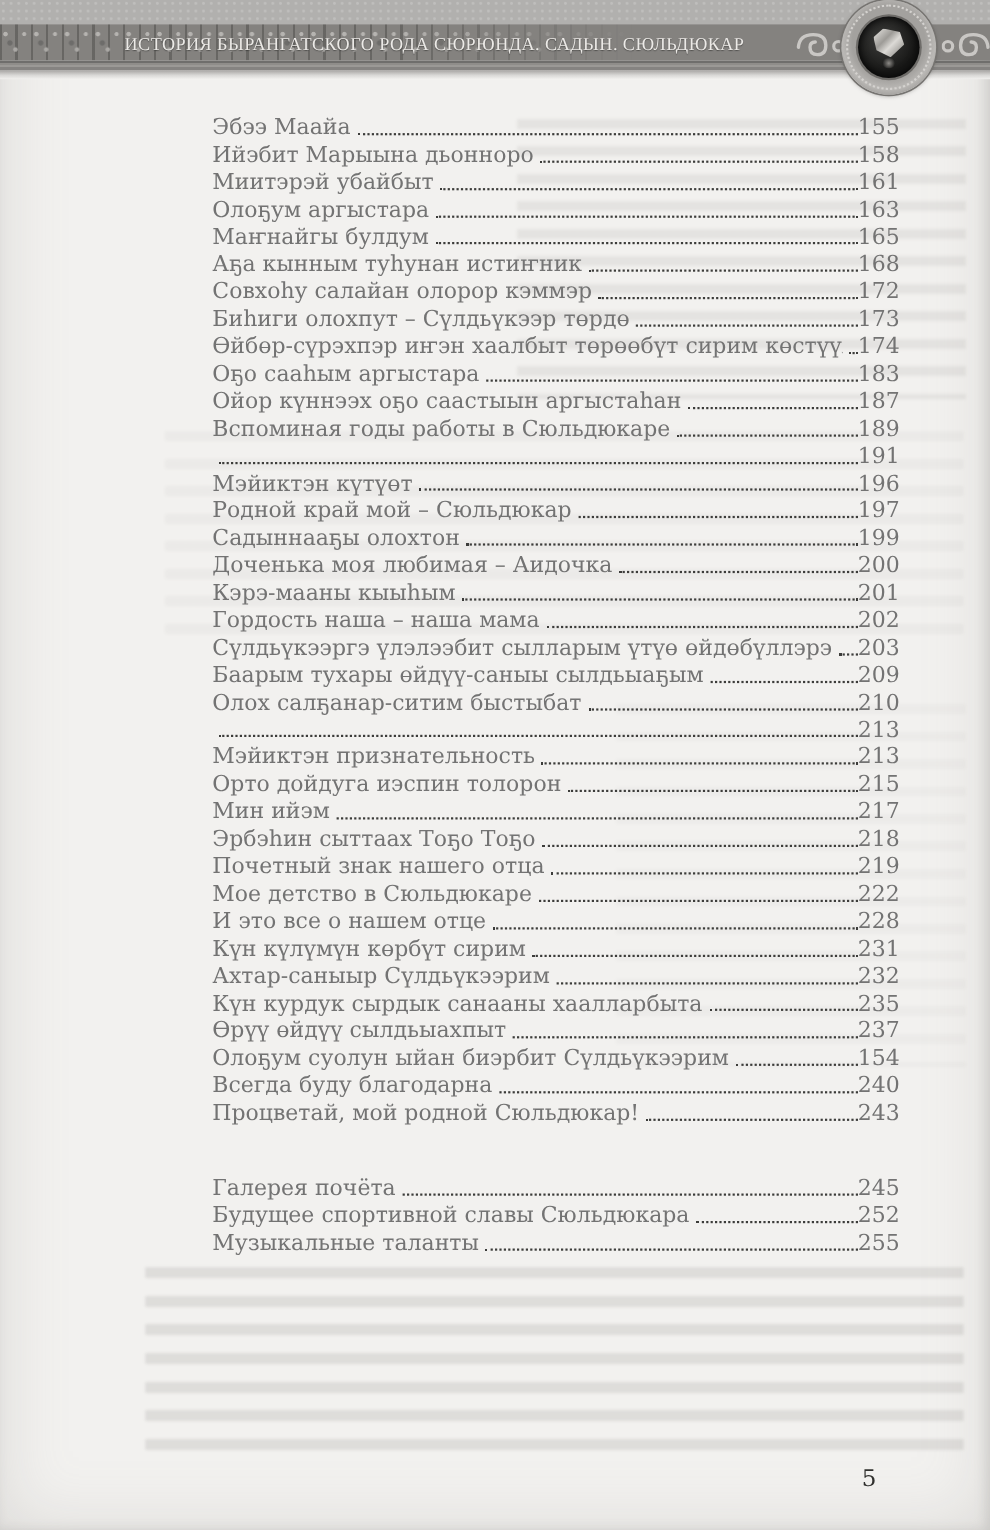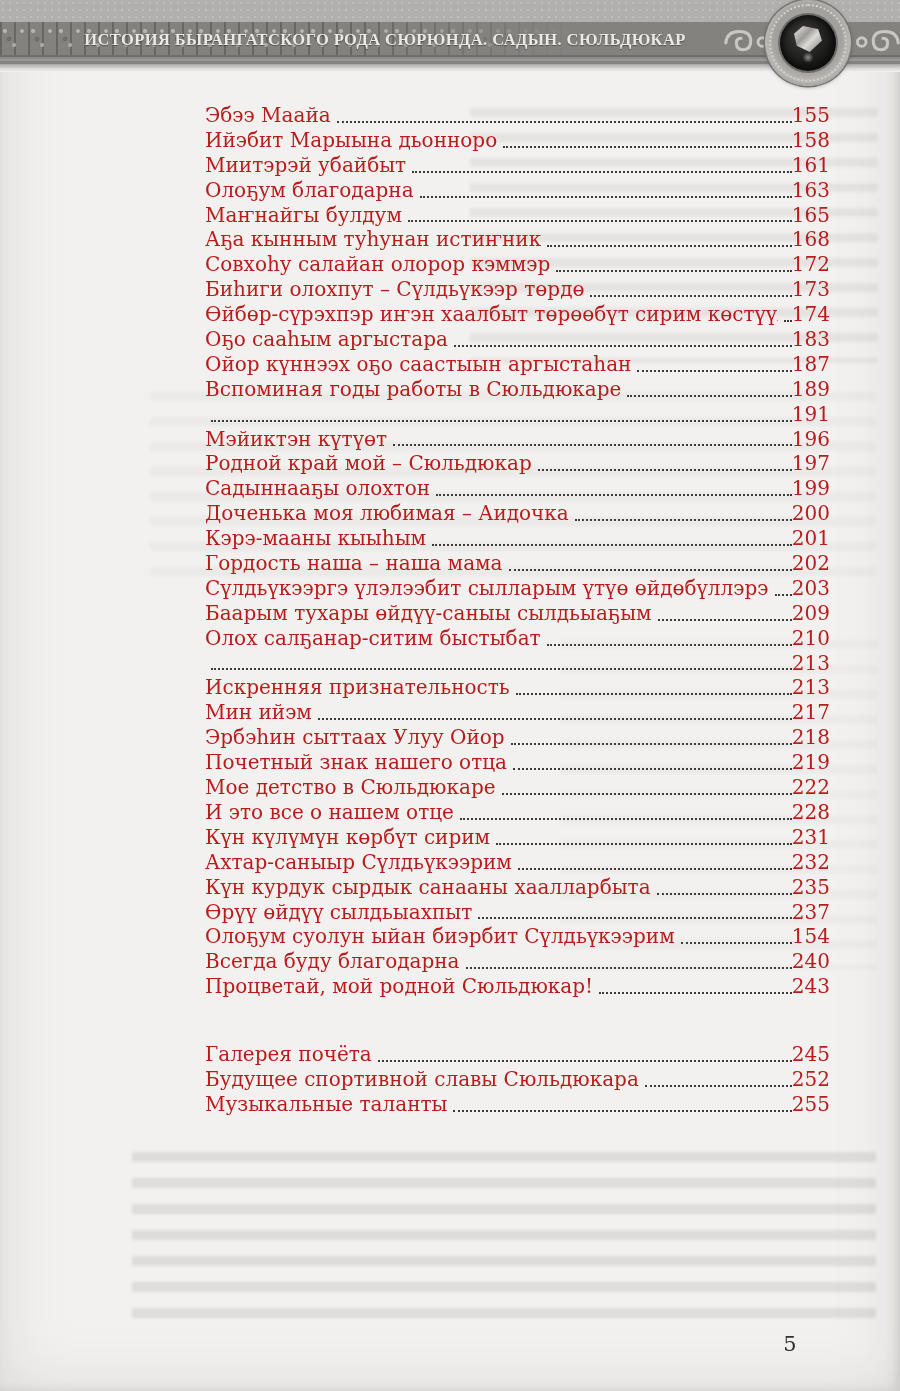--- a/index.html
+++ b/index.html
@@ -23,44 +23,44 @@
       repeating-linear-gradient(90deg, rgba(70,69,67,0.45) 0 2px, transparent 2px 14px);
     background-size:28px 33px,28px 33px,28px 33px,28px 33px,auto;
     -webkit-mask-image:linear-gradient(90deg,#000 0 62%,transparent 100%);
     mask-image:linear-gradient(90deg,#000 0 62%,transparent 100%);}
   .band-stripes{position:absolute;left:0;top:55px;width:900px;height:9px;
     background:repeating-linear-gradient(180deg,#6f6e6c 0 2px,#8f8d8a 2px 4px,#9b9996 4px 6px,#858381 6px 9px);}
   .band-fade{position:absolute;left:0;top:64px;width:900px;height:8px;
     background:linear-gradient(180deg,#a8a6a4 0,#d9d8d6 55%, #f2f1ef 100%);}
   .band-title{
     position:absolute;left:30px;top:30px;width:710px;text-align:center;
-    font-family:"Liberation Serif", serif;font-weight:bold;font-size:16.5px;
+    font-family:"Liberation Serif", serif;font-weight:normal;font-size:16.5px;
     letter-spacing:0.4px;color:#eceae7;white-space:nowrap;
-    text-shadow:0 1px 1px rgba(40,40,38,0.55);}
+    text-shadow:0 1px 1px rgba(40,40,38,0.55);padding-left:10px;}
   
   .scroll{position:absolute;top:26px;width:46px;height:32px;opacity:0.95;}
   .scroll-left{left:722px;}
   .scroll-right{left:856px;transform:scaleX(-1);}
   
   .emblem{position:absolute;left:765px;top:0;width:86px;height:86px;border-radius:50%;
     background:radial-gradient(circle at 50% 45%, #a3a19e 52%, #bab8b5 66%, #8b8986 86%, #7b7976 100%);
     box-shadow:0 0 0 1.5px #767471, 0 1px 4px rgba(60,60,58,0.5);z-index:5;}
   .emblem::before{content:"";position:absolute;inset:4px;border-radius:50%;
     border:2px dotted #d4d2cf;}
   .emblem-core{position:absolute;inset:15px;border-radius:50%;
     background:radial-gradient(circle at 42% 38%, #3d3d3b 0%, #171716 62%);
     box-shadow:inset 0 0 8px #000, 0 0 0 2px #6e6c69;}
   .crystal{position:absolute;left:14px;top:11px;width:28px;height:26px;
     background:linear-gradient(135deg,#eceae6 0%, #9d9b97 38%, #dcdad6 58%, #7b7975 100%);
     clip-path:polygon(32% 0, 86% 12%, 100% 56%, 56% 100%, 10% 76%, 0 30%);
     box-shadow:0 0 4px rgba(255,255,255,0.25);}
   .crystal-glint{position:absolute;left:22px;top:38px;width:12px;height:9px;border-radius:40%;
     background:radial-gradient(circle,#8d8b87 0%, transparent 75%);}
   
-  .toc{position:absolute;left:205px;top:103px;width:625px;color:#b91c1c;}
+  .toc{position:absolute;left:193px;top:103px;width:625px;color:#737373;}
   .toc-group{margin:0;}
   .toc-group+.toc-group{margin-top:43px;}
   .toc-row{display:flex;align-items:baseline;line-height:24.9px;height:24.9px;
     font-size:20px;white-space:nowrap;}
   .toc-title{flex:0 1 auto;overflow:hidden;}
   .toc-dots{flex:1 1 8px;min-width:8px;align-self:flex-end;height:0;
     border-bottom:2.4px dotted #3c3c3a;margin:0 0 5px 6px;}
   .toc-page{flex:0 0 auto;text-align:left;}
   
   .ghost{position:absolute;filter:blur(1.6px);pointer-events:none;
@@ -123,21 +123,21 @@
           <span class="toc-title">Ийэбит Марыына дьонноро</span>
           <span class="toc-dots"></span>
           <span class="toc-page">158</span>
         </div>
         <div class="toc-row">
           <span class="toc-title">Миитэрэй убайбыт</span>
           <span class="toc-dots"></span>
           <span class="toc-page">161</span>
         </div>
         <div class="toc-row">
-          <span class="toc-title">Олоҕум благодарна</span>
+          <span class="toc-title">Олоҕум аргыстара</span>
           <span class="toc-dots"></span>
           <span class="toc-page">163</span>
         </div>
         <div class="toc-row">
           <span class="toc-title">Маҥнайгы булдум</span>
           <span class="toc-dots"></span>
           <span class="toc-page">165</span>
         </div>
         <div class="toc-row">
           <span class="toc-title">Аҕа кынным туһунан истиҥник</span>
@@ -221,31 +221,36 @@
         <div class="toc-row">
           <span class="toc-title">Олох салҕанар-ситим быстыбат</span>
           <span class="toc-dots"></span>
           <span class="toc-page">210</span>
         </div>
         <div class="toc-row">
           <span class="toc-dots"></span>
           <span class="toc-page">213</span>
         </div>
         <div class="toc-row">
-          <span class="toc-title">Искренняя признательность</span>
+          <span class="toc-title">Мэйиктэн признательность</span>
           <span class="toc-dots"></span>
           <span class="toc-page">213</span>
         </div>
         <div class="toc-row">
+          <span class="toc-title">Орто дойдуга иэспин толорон</span>
+          <span class="toc-dots"></span>
+          <span class="toc-page">215</span>
+        </div>
+        <div class="toc-row">
           <span class="toc-title">Мин ийэм</span>
           <span class="toc-dots"></span>
           <span class="toc-page">217</span>
         </div>
         <div class="toc-row">
-          <span class="toc-title">Эрбэһин сыттаах Улуу Ойор</span>
+          <span class="toc-title">Эрбэһин сыттаах Тоҕо Тоҕо</span>
           <span class="toc-dots"></span>
           <span class="toc-page">218</span>
         </div>
         <div class="toc-row">
           <span class="toc-title">Почетный знак нашего отца</span>
           <span class="toc-dots"></span>
           <span class="toc-page">219</span>
         </div>
         <div class="toc-row">
           <span class="toc-title">Мое детство в Сюльдюкаре</span>

